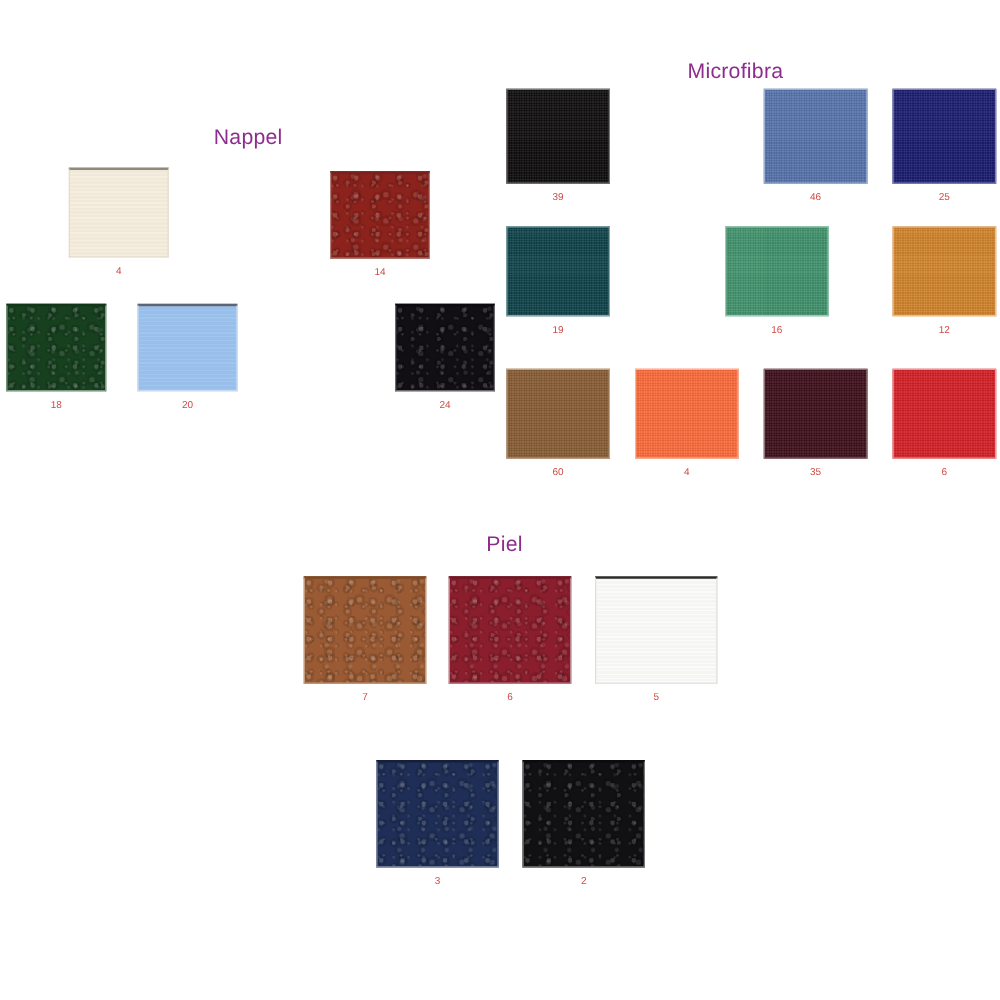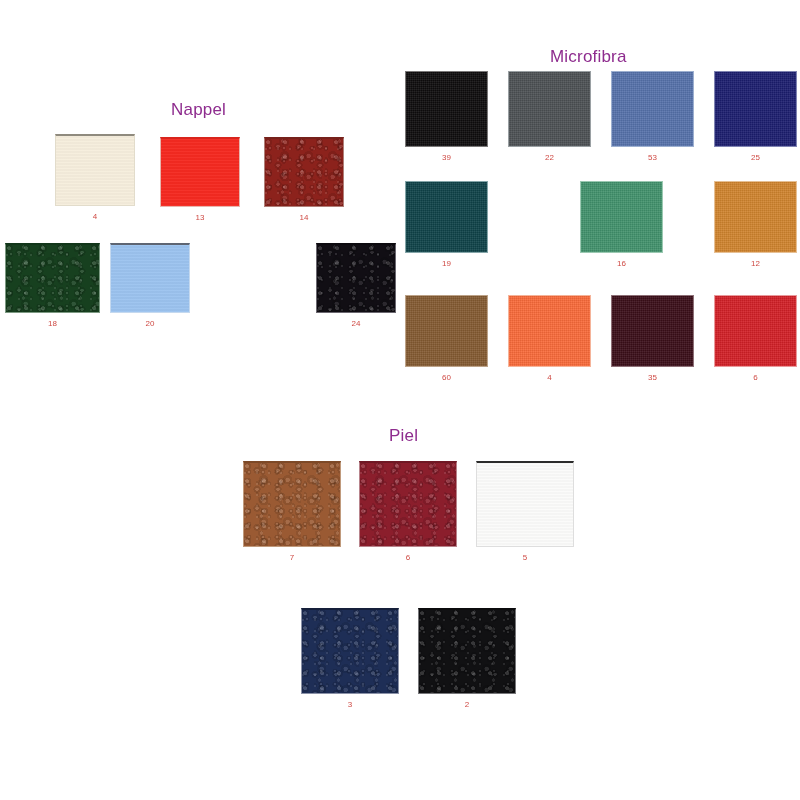--- a/index.html
+++ b/index.html
@@ -85,52 +85,44 @@
 </style>
 </head>
 <body>
 
 <div id="chart-root" style="background: rgb(255, 255, 255);">
     <div class="group-heading" style="left: 171px; top: 101px; color: rgb(142, 44, 142);">Nappel</div>
     <div class="swatch-cell" style="left: 55px; top: 134px; width: 80px; height: 90px;">
       <div class="swatch-chip grain-smooth" style="height: 72px; background-color: rgb(246, 238, 221); border-width: 2px 1px 1px; border-style: solid; border-color: rgb(143, 138, 126) rgb(226, 220, 203) rgb(226, 220, 203); border-image: initial;"></div>
       <div class="swatch-label" style="top: 79px; color: rgb(207, 74, 68);">4</div>
     </div>
-    <div class="swatch-cell" style="left: 160px; top: 137px; width: 80px; height: 88px;">
-      <div class="swatch-chip grain-smooth" style="height: 70px; background-color: rgb(245, 42, 33); border-width: 2px 1px 1px; border-style: solid; border-color: rgb(217, 36, 28) rgb(232, 182, 174) rgb(232, 182, 174); border-image: initial;"></div>
-      <div class="swatch-label" style="top: 77px; color: rgb(207, 74, 68);">13</div>
-    </div>
     <div class="swatch-cell" style="left: 264px; top: 137px; width: 80px; height: 88px;">
       <div class="swatch-chip grain-leather" style="height: 70px; background-color: rgb(140, 34, 28); border-width: 2px 1px 1px; border-style: solid; border-color: rgb(118, 33, 27) rgb(176, 128, 121) rgb(176, 128, 121); border-image: initial;"></div>
       <div class="swatch-label" style="top: 77px; color: rgb(207, 74, 68);">14</div>
     </div>
-    <div class="swatch-cell" style="left: 5px; top: 243px; width: 95px; height: 88px;">
+    <div class="swatch-cell" style="left: 5px; top: 243px; width: 80px; height: 88px;">
       <div class="swatch-chip grain-leather" style="height: 70px; background-color: rgb(23, 64, 31); border-width: 2px 1px 1px; border-style: solid; border-color: rgb(18, 54, 26) rgb(125, 154, 131) rgb(125, 154, 131); border-image: initial;"></div>
       <div class="swatch-label" style="top: 77px; color: rgb(207, 74, 68);">18</div>
     </div>
     <div class="swatch-cell" style="left: 110px; top: 243px; width: 80px; height: 88px;">
       <div class="swatch-chip grain-smooth" style="height: 70px; background-color: rgb(156, 195, 239); border-width: 2px 1px 1px; border-style: solid; border-color: rgb(94, 101, 114) rgb(197, 217, 239) rgb(197, 217, 239); border-image: initial;"></div>
       <div class="swatch-label" style="top: 77px; color: rgb(207, 74, 68);">20</div>
     </div>
     <div class="swatch-cell" style="left: 316px; top: 243px; width: 80px; height: 88px;">
       <div class="swatch-chip grain-leather" style="height: 70px; background-color: rgb(17, 14, 20); border-width: 2px 1px 1px; border-style: solid; border-color: rgb(12, 10, 15) rgb(107, 104, 112) rgb(107, 104, 112); border-image: initial;"></div>
       <div class="swatch-label" style="top: 77px; color: rgb(207, 74, 68);">24</div>
     </div>
     <div class="group-heading" style="left: 550px; top: 48px; color: rgb(142, 44, 142);">Microfibra</div>
     <div class="swatch-cell" style="left: 405px; top: 71px; width: 83px; height: 94px;">
       <div class="swatch-chip grain-fabric" style="height: 76px; background-color: rgb(13, 11, 12); border: 1px solid rgb(122, 120, 120);"></div>
       <div class="swatch-label" style="top: 83px; color: rgb(207, 74, 68);">39</div>
     </div>
-    <div class="swatch-cell" style="left: 508px; top: 71px; width: 83px; height: 94px;">
-      <div class="swatch-chip grain-fabric" style="height: 76px; background-color: rgb(76, 80, 83); border: 1px solid rgb(154, 160, 163);"></div>
-      <div class="swatch-label" style="top: 83px; color: rgb(207, 74, 68);">22</div>
-    </div>
     <div class="swatch-cell" style="left: 611px; top: 71px; width: 83px; height: 94px;">
       <div class="swatch-chip grain-fabric" style="height: 76px; background-color: rgb(85, 113, 171); border: 1px solid rgb(157, 176, 208);"></div>
-      <div class="swatch-label" style="top: 83px; color: rgb(207, 74, 68);">53</div>
+      <div class="swatch-label" style="top: 83px; color: rgb(207, 74, 68);">46</div>
     </div>
     <div class="swatch-cell" style="left: 714px; top: 71px; width: 83px; height: 94px;">
       <div class="swatch-chip grain-fabric" style="height: 76px; background-color: rgb(27, 29, 111); border: 1px solid rgb(128, 132, 178);"></div>
       <div class="swatch-label" style="top: 83px; color: rgb(207, 74, 68);">25</div>
     </div>
     <div class="swatch-cell" style="left: 405px; top: 181px; width: 83px; height: 90px;">
       <div class="swatch-chip grain-fabric" style="height: 72px; background-color: rgb(14, 66, 72); border: 1px solid rgb(133, 166, 169);"></div>
       <div class="swatch-label" style="top: 79px; color: rgb(207, 74, 68);">19</div>
     </div>
     <div class="swatch-cell" style="left: 580px; top: 181px; width: 83px; height: 90px;">

